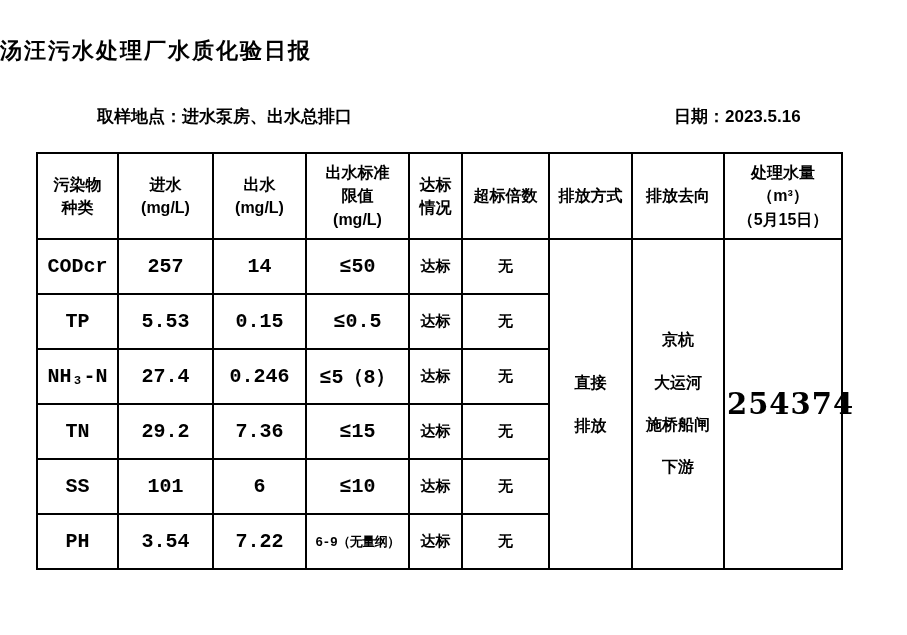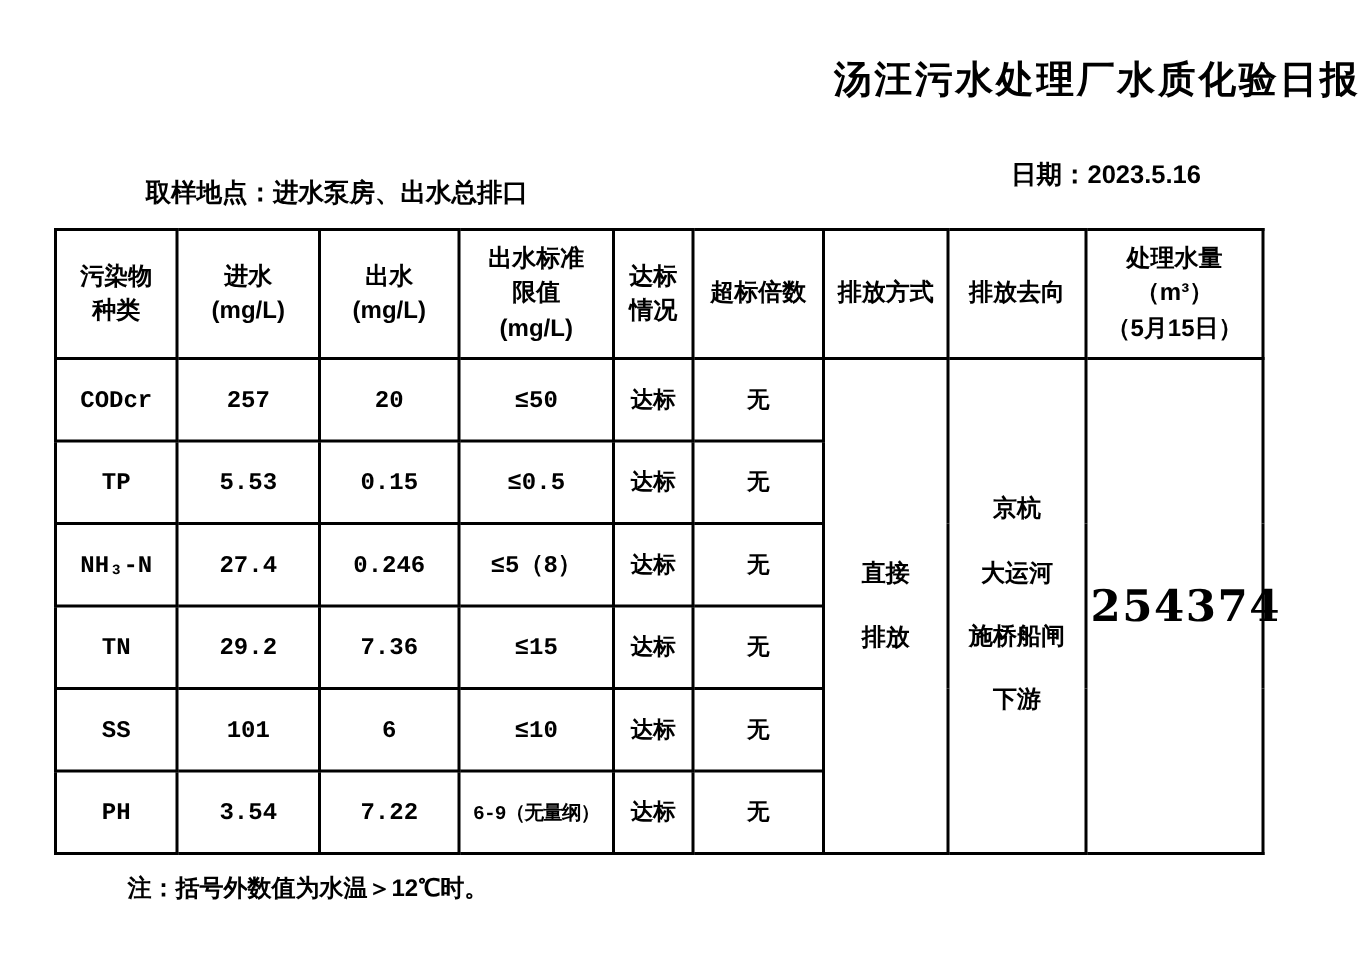--- a/index.html
+++ b/index.html
@@ -8,33 +8,33 @@
     background: #ffffff;
     color: #000000;
     font-family: "Liberation Sans", sans-serif;
     overflow: hidden;
   }
   .page { position: relative; width: 907px; height: 635px; }
 
   .title {
     position: absolute;
     top: 36px; left: 0; width: 100%;
-    text-align: right;
-    font-size: 25px;
+    text-align: left;
+    font-size: 22px;
     font-weight: bold;
     letter-spacing: 2px;
   }
 
   .meta-row {
     position: absolute;
     top: 105px; left: 0; width: 100%;
     font-size: 17px;
     font-weight: bold;
   }
-  .sampling { position: absolute; left: 97px; top: 0; margin-top: 12px; }
+  .sampling { position: absolute; left: 97px; top: 0; }
   .report-date { position: absolute; left: 674px; top: 0; font-family: "Liberation Sans", sans-serif; }
 
   table.report {
     position: absolute;
     left: 36px; top: 152px;
     width: 805px;
     border-collapse: collapse;
     table-layout: fixed;
   }
   table.report td, table.report th {
@@ -48,21 +48,21 @@
   tr.header-row { height: 86px; }
   tr.data-row { height: 55px; }
 
   .hdr {
     font-size: 16px;
     line-height: 1.45;
     font-family: "Liberation Sans", sans-serif;
   }
   .mono {
     font-family: "Liberation Mono", "DejaVu Sans Mono", monospace;
-    font-size: 16px;
+    font-size: 20px;
   }
   .cjk-cell {
     font-size: 15px;
   }
   td.limit-small { font-size: 13px; letter-spacing: -0.5px; }
 
   td.merged-mode { line-height: 2.7; font-size: 16px; border-radius: 28px; }
   td.merged-dest { line-height: 2.65; font-size: 16px; margin-left: 32px; }
   td.merged-volume {
     font-family: "DejaVu Serif", "Liberation Serif", serif;
@@ -119,21 +119,21 @@
         <th class="hdr">排放方式</th>
         <th class="hdr">排放去向</th>
         <th class="hdr">处理水量
 （m³）
 （5月15日）</th>
       </tr>
 
       <tr class="data-row">
         <td class="mono">CODcr</td>
         <td class="mono">257</td>
-        <td class="mono">20</td>
+        <td class="mono">14</td>
         <td class="mono">≤50</td>
         <td class="cjk-cell">达标</td>
         <td class="cjk-cell">无</td>
         <td class="merged-mode" rowspan="6">直接
 排放</td>
         <td class="merged-dest" rowspan="6">京杭
 大运河
 施桥船闸
 下游</td>
         <td class="merged-volume" rowspan="6">254374</td>
@@ -179,15 +179,14 @@
         <td class="mono">PH</td>
         <td class="mono">3.54</td>
         <td class="mono">7.22</td>
         <td class="mono limit-small">6-9（无量纲）</td>
         <td class="cjk-cell">达标</td>
         <td class="cjk-cell">无</td>
       </tr>
     </tbody>
   </table>
 
-  <div class="footnote">注：括号外数值为水温＞12℃时。</div>
 
 </div>
 
 </body></html>

